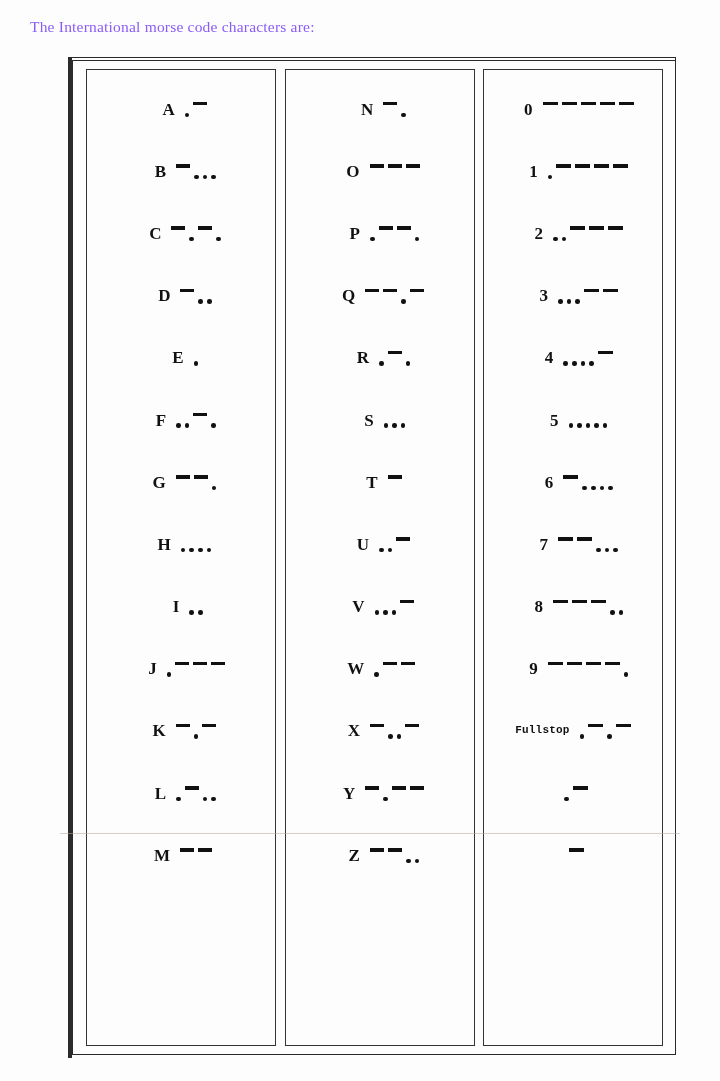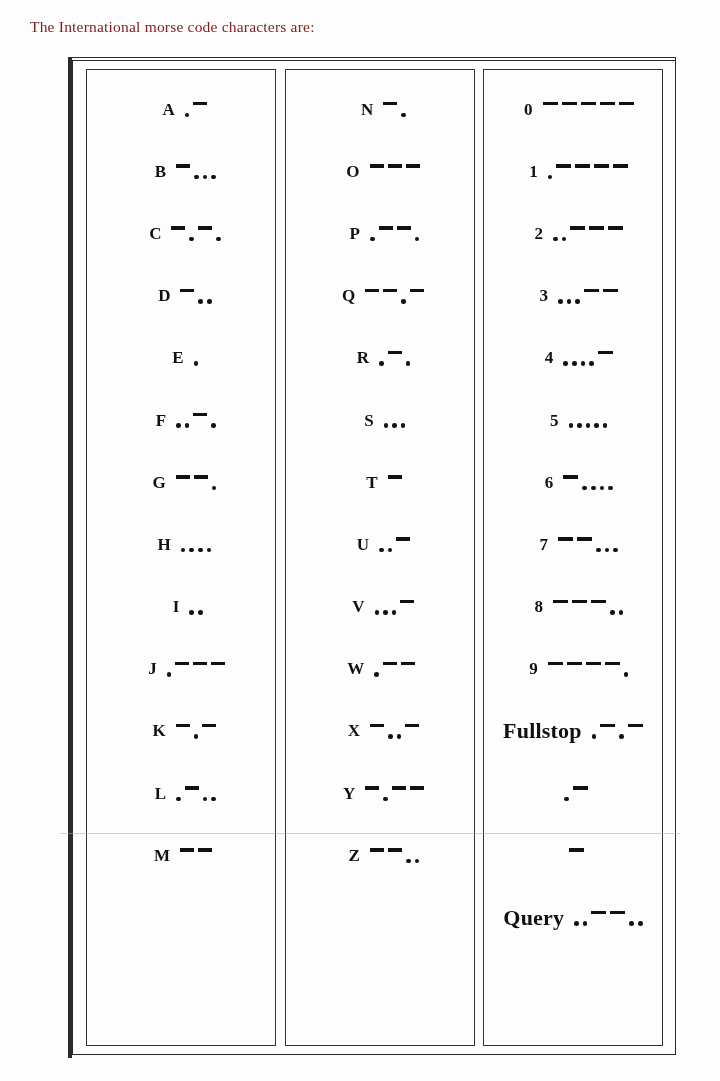--- a/index.html
+++ b/index.html
@@ -34,21 +34,21 @@
     background: rgba(180,170,160,0.55);
   }
 
   .caption {
     position: absolute;
     left: 30px;
     top: 18px;
     font-size: 15.5px;
     font-family: "Liberation Serif", serif;
     letter-spacing: 0.2px;
-    color: #7f1d1d;
+    color: #8b5cf6;
   }
 
   
   .frame-outer {
     position: absolute;
     left: 68px;
     top: 57px;
     width: 608px;
     height: 998px;
     border: 1px solid #2a2a2a;
@@ -119,22 +119,23 @@
     font-family: "Liberation Serif", serif;
     font-weight: bold;
     font-size: 17px;
     color: #111;
     text-align: right;
     min-width: 20px;
     line-height: 1;
   }
   .ch.word {
     min-width: 0;
-    font-size: 22px;
+    font-size: 11px;
     letter-spacing: 0.2px;
+    font-family: Liberation Mono, monospace;
   }
 
   
   .morse {
     display: flex;
     align-items: center;
     gap: 4px;
     height: 22px;
   }
   .dot {
@@ -510,29 +511,18 @@
             <span class="morse">
               <span class="dot"></span>
               <span class="dash"></span>
             </span>
           </div>
           <div class="row cont">
             <span class="morse">
               <span class="dash"></span>
             </span>
           </div>
-          <div class="row">
-            <span class="ch word">Query</span>
-            <span class="morse">
-              <span class="dot"></span>
-              <span class="dot"></span>
-              <span class="dash"></span>
-              <span class="dash"></span>
-              <span class="dot"></span>
-              <span class="dot"></span>
-            </span>
-          </div>
         </div>
     </div>
   </div>
 
   <div class="scan-line"></div>
 </div>
 
 </body></html>

